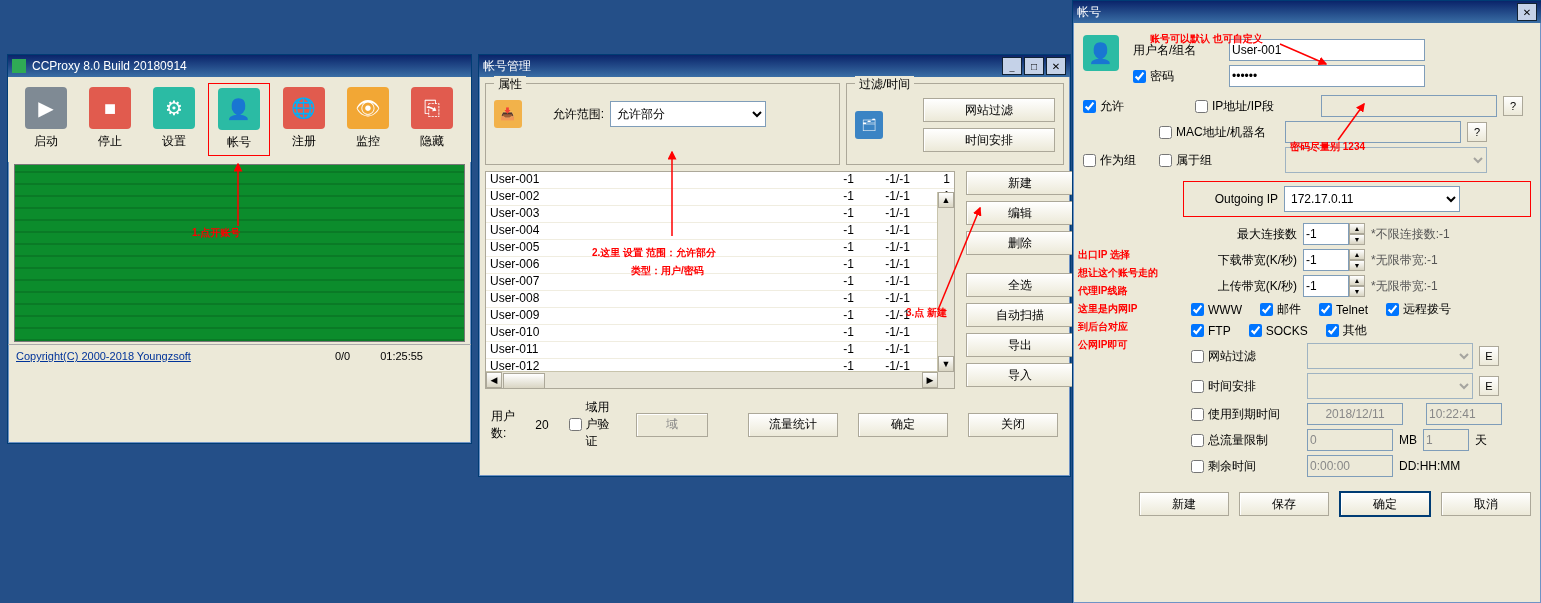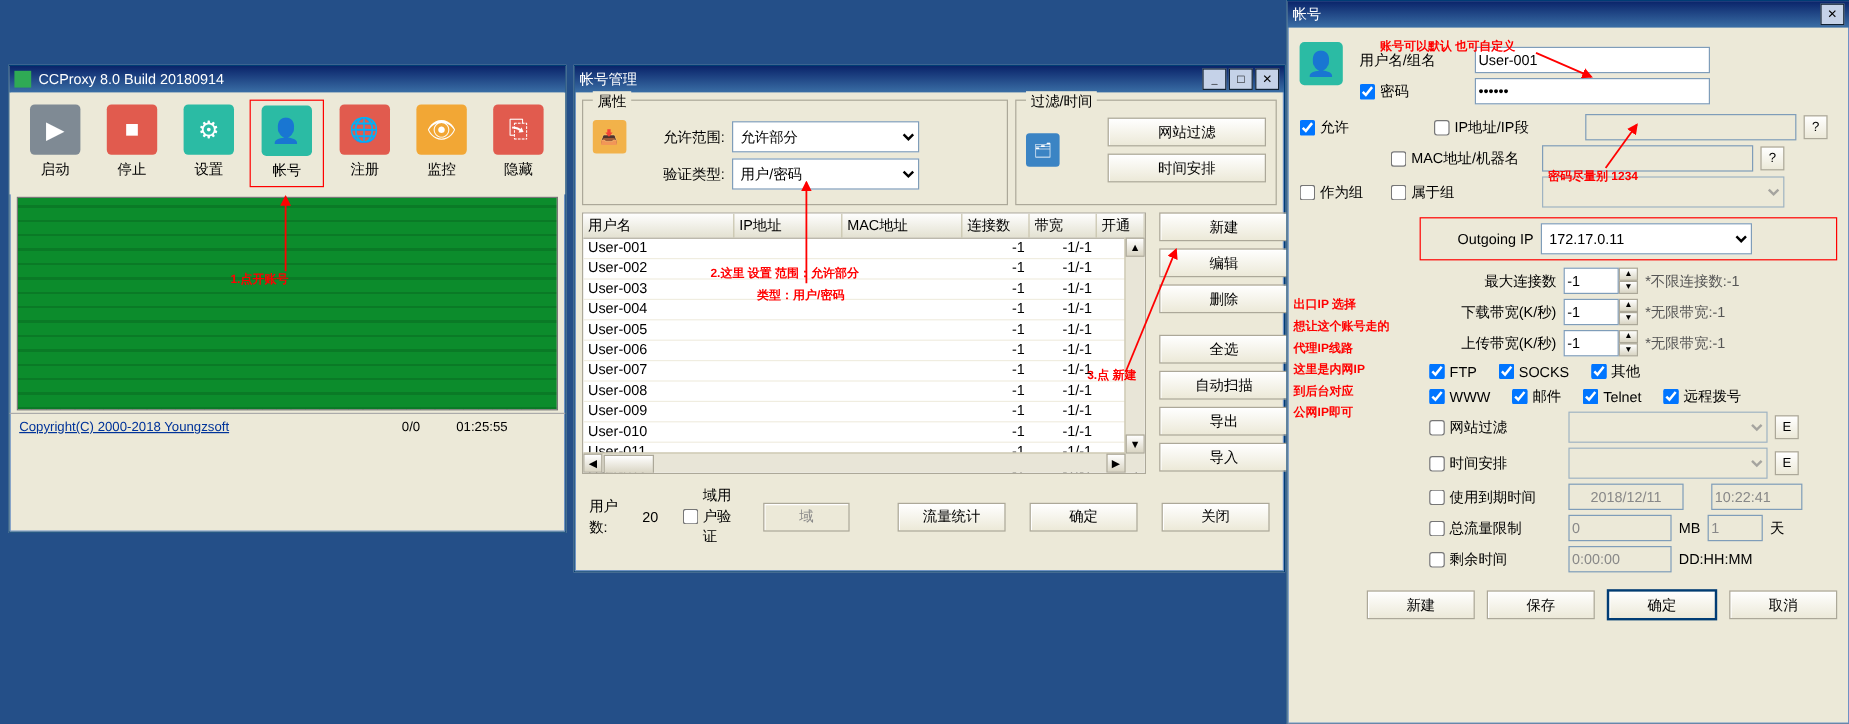--- a/index.html
+++ b/index.html
@@ -124,48 +124,35 @@
   </div>
 
   <div style="display:flex;">
     <div class="group redbox" style="flex:1;margin:6px 4px 6px 6px;padding-top:12px;">
       <span class="legend">属性</span>
       <div class="row">
         <span style="width:28px;height:28px;background:#f2b24a;border-radius:3px;display:inline-flex;align-items:center;justify-content:center;color:#fff;">📥</span>
         <span class="lbl">允许范围:</span>
         <select style="width:150px;"><option>允许部分</option></select>
       </div>
-      <div class="row">
-        <span style="width:28px;"></span>
-        <span class="lbl">验证类型:</span>
-        <select style="width:150px;"><option>用户/密码</option></select>
-      </div>
     </div>
     <div class="group" style="width:200px;margin:6px 6px 6px 2px;">
       <span class="legend">过滤/时间</span>
       <div class="row">
         <span style="width:28px;height:28px;background:#3b84c4;border-radius:3px;display:inline-flex;align-items:center;justify-content:center;color:#fff;">🗂</span>
         <div style="display:flex;flex-direction:column;gap:6px;margin-left:auto;">
           <div class="btn" style="width:110px;">网站过滤</div>
           <div class="btn" style="width:110px;">时间安排</div>
         </div>
       </div>
     </div>
   </div>
 
   <div style="position:relative;">
     <div class="table" style="width:468px;">
-      <div class="thead" id="thead">
-            <div class="th" style="width: 126px;">用户名</div>
-            <div class="th" style="width: 90px;">IP地址</div>
-            <div class="th" style="width: 100px;">MAC地址</div>
-            <div class="th" style="width: 56px;">连接数</div>
-            <div class="th" style="width: 56px;">带宽</div>
-            <div class="th" style="width: 40px;">开通</div>
-          </div>
       <div class="tbody" id="tbody">
             <div class="tr">
               <div class="td" style="width: 126px;">User-001</div>
               <div class="td" style="width: 90px;"></div>
               <div class="td" style="width: 100px;"></div>
               <div class="td" style="width: 56px; text-align: right;">-1</div>
               <div class="td" style="width: 56px; text-align: right;">-1/-1</div>
               <div class="td" style="width: 40px; text-align: right;">1</div>
             </div>
             <div class="tr">
@@ -286,21 +273,21 @@
           <input type="checkbox" style="">
           <span>域用户验证</span>
         </label>
     <div class="btn dis" style="min-width:50px;">域</div>
     <span style="flex:1"></span>
     <div class="btn">流量统计</div>
     <div class="btn">确定</div>
     <div class="btn">关闭</div>
   </div>
 </div>
-<div class="annot" style="left:592px;top:220px;line-height:18px;">2.这里 设置 范围：允许部分
+<div class="annot" style="left:592px;top:244px;line-height:18px;">2.这里 设置 范围：允许部分
               类型：用户/密码</div>
 <svg class="arrow" style="left:664px;top:148px;width:30px;height:92px;">
       <line x1="8" y1="88" x2="8" y2="4" stroke="#f00" stroke-width="1.5" marker-end="url(#ah1)"></line>
     </svg>
 <div class="annot" style="left:906px;top:306px;">3.点 新建</div>
 <svg class="arrow" style="left:934px;top:202px;width:60px;height:112px;">
       <line x1="4" y1="108" x2="46" y2="6" stroke="#f00" stroke-width="1.5" marker-end="url(#ah1)"></line>
     </svg>
 
 <div class="win" style="left:1072px;top:0;width:468px;height:602px;">
@@ -399,47 +386,47 @@
               <div>▲</div>
               <div>▼</div>
             </div>
           </div>
       <span class="hint">*无限带宽:-1</span>
         </div>
 
     <div class="row" style="margin-left:108px;gap:18px;">
       <label class="chk">
             <input type="checkbox" checked="" style="">
+            <span>WWW</span>
+          </label>
+      <label class="chk">
+            <input type="checkbox" checked="" style="">
+            <span>邮件</span>
+          </label>
+      <label class="chk">
+            <input type="checkbox" checked="" style="">
+            <span>Telnet</span>
+          </label>
+      <label class="chk">
+            <input type="checkbox" checked="" style="">
+            <span>远程拨号</span>
+          </label>
+    </div>
+    <div class="row" style="margin-left:108px;gap:18px;">
+      <label class="chk">
+            <input type="checkbox" checked="" style="">
             <span>FTP</span>
           </label>
       <label class="chk">
             <input type="checkbox" checked="" style="">
             <span>SOCKS</span>
           </label>
       <label class="chk">
             <input type="checkbox" checked="" style="">
             <span>其他</span>
-          </label>
-    </div>
-    <div class="row" style="margin-left:108px;gap:18px;">
-      <label class="chk">
-            <input type="checkbox" checked="" style="">
-            <span>WWW</span>
-          </label>
-      <label class="chk">
-            <input type="checkbox" checked="" style="">
-            <span>邮件</span>
-          </label>
-      <label class="chk">
-            <input type="checkbox" checked="" style="">
-            <span>Telnet</span>
-          </label>
-      <label class="chk">
-            <input type="checkbox" checked="" style="">
-            <span>远程拨号</span>
           </label>
     </div>
 
     <div class="row" style="margin-left:108px;">
           <label class="chk" style="width:110px;">
             <input type="checkbox" style="">
             <span>网站过滤</span>
           </label>
           <select class="dis" style="width:160px;" disabled=""></select>
           <div class="qbtn">E</div>

